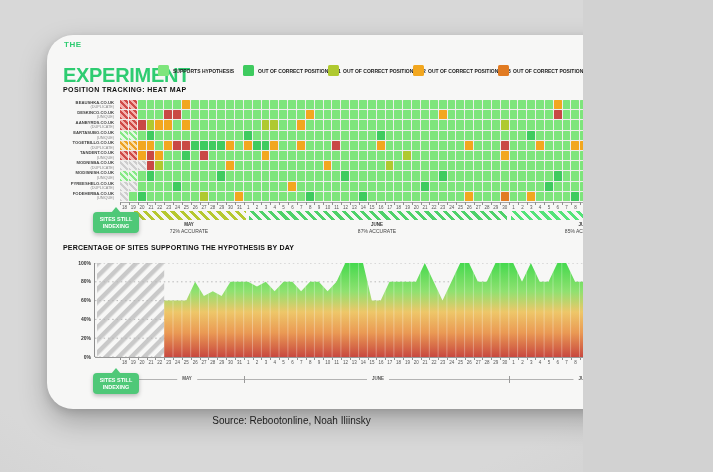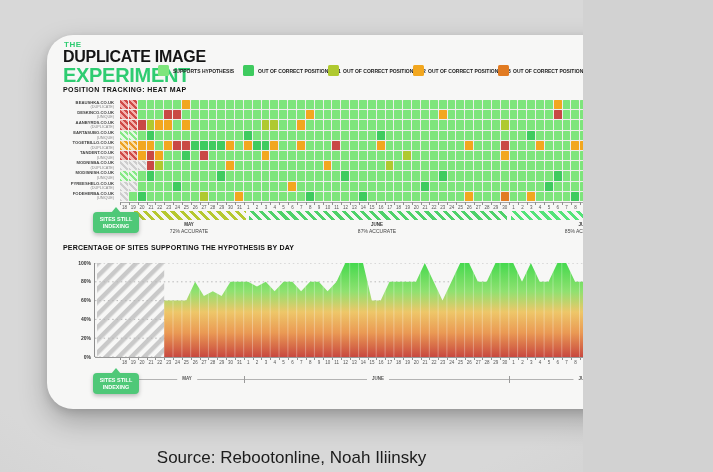--- a/index.html
+++ b/index.html
@@ -52,30 +52,29 @@
   .ctitle{position:absolute;left:16px;top:209px;font-size:7px;font-weight:bold;color:#111;letter-spacing:.2px;}
   .ylab{position:absolute;left:20px;width:24px;height:7px;font-size:5px;color:#333;text-align:right;font-weight:bold;}
   .yaxis{position:absolute;left:47px;top:228px;width:1px;height:94px;background:#8d8d8d;}
   .areasvg{position:absolute;left:48px;top:228px;}
   .bbase{position:absolute;left:48px;top:322px;width:564px;height:1px;background:#999;}
   .bmonths{position:absolute;left:73px;top:339px;width:539px;height:12px;}
   .bline{position:absolute;top:5px;left:0;right:0;height:1px;background:#b3b3b3;}
   .bdiv{position:absolute;top:2px;width:1px;height:7px;background:#9a9a9a;}
   .bm{position:absolute;top:2px;transform:translateX(-50%);background:#f7f7f6;padding:0 5px;
       font-size:4.5px;font-weight:bold;color:#555;}
-  .caption{position:absolute;left:0;top:448px;width:100%;text-align:center;font-size:17px;color:#1c1c1c;}
+  .caption{position:absolute;left:0;top:415px;width:100%;text-align:center;font-size:10px;color:#1c1c1c;}
 </style>
 </head>
 <body>
 
 <div class="page">
   <div class="card">
 
     <div class="kicker">THE</div>
-    <div class="t1">DUPLICATE IMAGE</div>
     <div class="t2">EXPERIMENT</div>
     <div class="sub">POSITION TRACKING: HEAT MAP</div>
 
     <div class="legend">
         <div class="leg-item">
           <span class="leg-swatch" style="background: rgb(126, 229, 124);"></span>
           <span class="leg-label">SUPPORTS HYPOTHESIS</span>
         </div>
         <div class="leg-item">
           <span class="leg-swatch" style="background: rgb(63, 203, 95);"></span>

